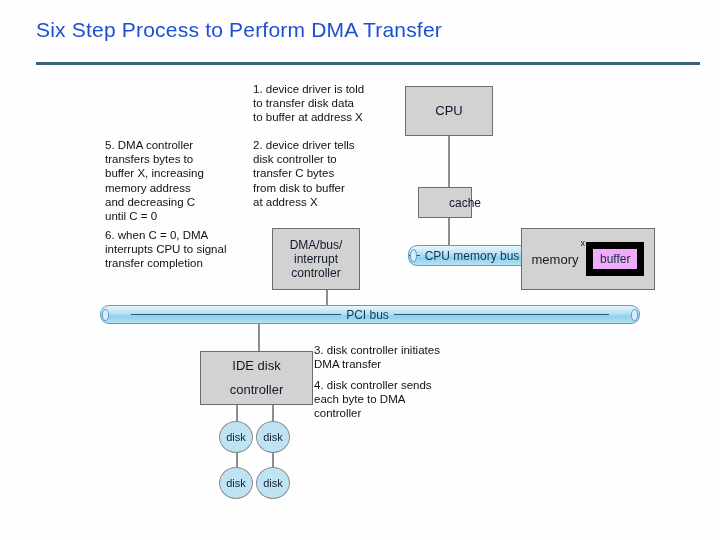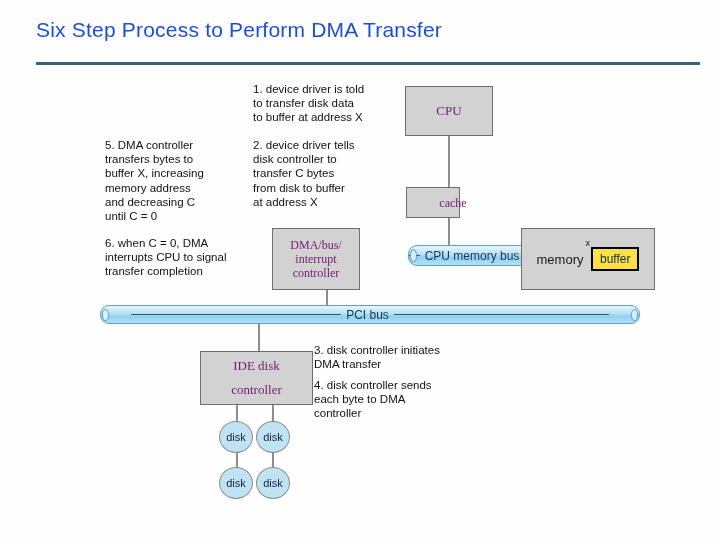--- a/index.html
+++ b/index.html
@@ -49,24 +49,23 @@
   
   .gbox {
     position: absolute;
     background: #d2d2d2;
     border: 1px solid #6d6d6d;
     box-sizing: border-box;
     display: flex;
     align-items: center;
     justify-content: center;
     text-align: center;
-    color: #701a75;
+    color: #0f172a;
     font-size: 12px;
     line-height: 14px;
-    font-family: Liberation Serif, serif;
   }
   .gbox.big-label { font-size: 13px; }
 
   
   .steptext {
     position: absolute;
     font-size: 11.5px;
     line-height: 14.2px;
     color: #111;
     white-space: pre-line;
@@ -132,22 +131,22 @@
     font-size: 13px;
     color: #1a1a1a;
   }
   #buffer-sup {
     font-size: 9px;
     color: #1a1a1a;
     align-self: flex-start;
     margin: 9px 1px 0 2px;
   }
   #buffer-box {
-    border: 2px solid #000000;
-    background: #fde047;
+    border: 7px solid #000000;
+    background: #f0abfc;
     box-sizing: border-box;
     padding: 3px 7px;
     font-size: 12px;
     color: #10303f;
   }
 
   
   .disk {
     position: absolute;
     width: 34px;
@@ -188,42 +187,42 @@
      each byte to DMA
      controller</div>
 
   <div class="steptext" style="left:105px; top:68px; width:160px;">5. DMA controller
      transfers bytes to
      buffer X, increasing
      memory address
      and decreasing C
      until C = 0</div>
 
-  <div class="steptext" style="left:105px; top:166px; width:172px;">6. when C = 0, DMA
+  <div class="steptext" style="left:105px; top:158px; width:172px;">6. when C = 0, DMA
      interrupts CPU to signal
      transfer completion</div>
 
   <div class="vline" style="left:448px; top:66px; height:52px;"></div>
 
   <div class="vline" style="left:448px; top:148px; height:37px;"></div>
 
   <div class="vline" style="left:326px; top:220px; height:22px;"></div>
 
   <div class="vline" style="left:258px; top:253px; height:28px;"></div>
 
   <div class="vline" style="left:236px; top:335px; height:17px;"></div>
   <div class="vline" style="left:272px; top:335px; height:17px;"></div>
   <div class="vline" style="left:236px; top:382px; height:16px;"></div>
   <div class="vline" style="left:272px; top:382px; height:16px;"></div>
 
   <div class="gbox big-label" id="cpu-box" style="left:405px; top:16px; width:88px; height:50px;">
     <span>CPU</span>
   </div>
 
-  <div class="gbox" id="cache-box" style="left:406px; top:117px; width:54px; height:31px;padding-left:40px;">
+  <div class="gbox" id="cache-box" style="left:418px; top:117px; width:54px; height:31px;padding-left:40px;">
     <span>cache</span>
   </div>
 
   <div class="gbox" id="dma-box" style="left:272px; top:158px; width:88px; height:62px; white-space:pre-line;">
     <span>DMA/bus/
 interrupt
 controller</span>
   </div>
 
   <div class="busbar" id="cpu-memory-bus" style="left:383px; top:175px; width:128px; height:21px;margin-left:25px;">

